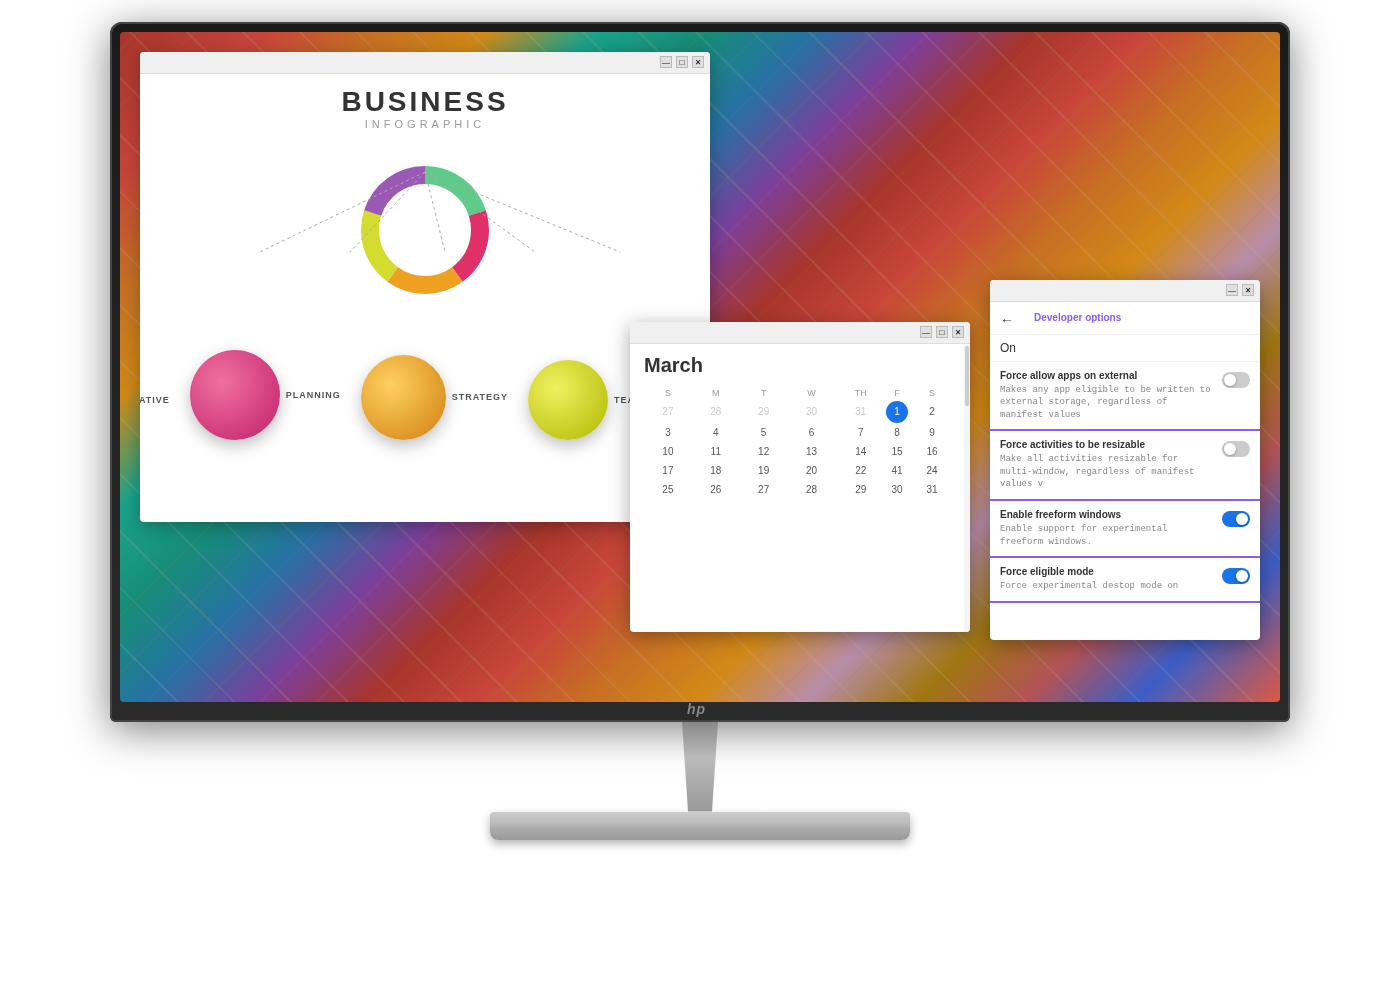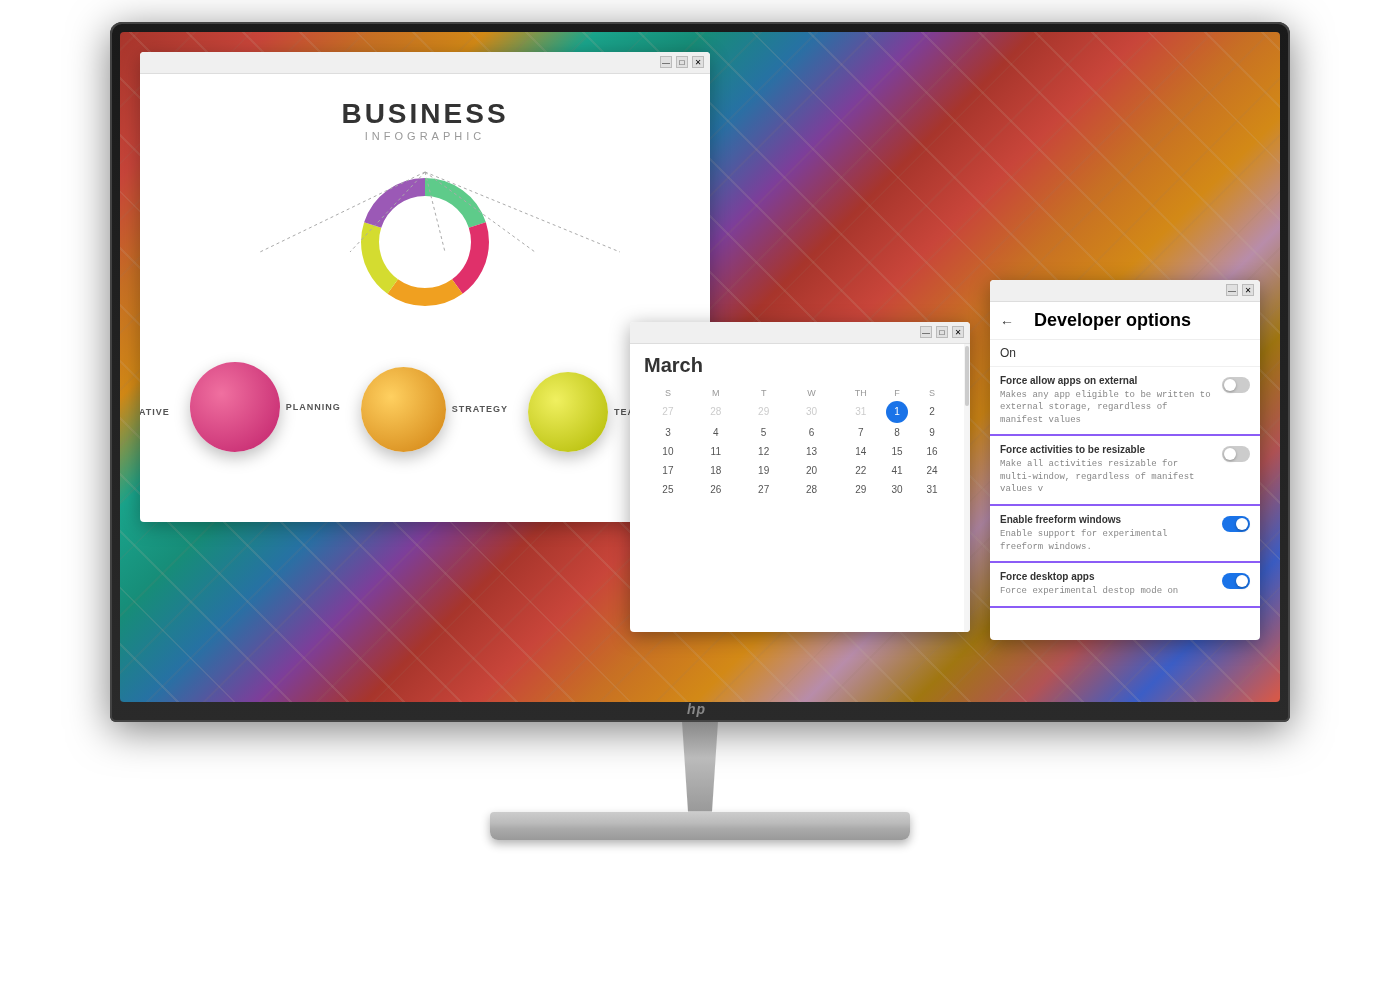--- a/index.html
+++ b/index.html
@@ -135,21 +135,21 @@
       border: 1px solid #bbb;
       background: #e0e0e0;
       font-size: 8px;
       display: flex;
       align-items: center;
       justify-content: center;
       cursor: pointer;
     }
 
     .infographic-content {
-      padding: 24px;
+      padding: 12px;
       display: flex;
       flex-direction: column;
       align-items: center;
       height: calc(100% - 22px);
     }
 
     .infographic-title {
       text-align: center;
       margin-bottom: 10px;
     }
@@ -327,23 +327,23 @@
       gap: 8px;
       border-bottom: 1px solid #eee;
     }
 
     .devopt-back {
       font-size: 14px;
       color: #333;
     }
 
     .devopt-title {
-      font-size: 18px;
+      font-size: 10px;
       font-weight: bold;
-      color: #000000;
+      color: #8b5cf6;
       padding-left: 12px;
     }
 
     .devopt-on-row {
       padding: 6px 10px;
       font-size: 12px;
       color: #333;
       border-bottom: 1px solid #f0f0f0;
     }
 
@@ -580,21 +580,21 @@
         <div class="devopt-item">
           <div class="devopt-item-text">
             <div class="devopt-item-title">Enable freeform windows</div>
             <div class="devopt-item-desc">Enable support for experimental freeform windows.</div>
           </div>
           <div class="toggle on"></div>
         </div>
 
         <div class="devopt-item">
           <div class="devopt-item-text">
-            <div class="devopt-item-title">Force desktop apps</div>
+            <div class="devopt-item-title">Force eligible mode</div>
             <div class="devopt-item-desc">Force experimental destop mode on</div>
           </div>
           <div class="toggle on"></div>
         </div>
       </div>
 
     </div>
 
     <div class="hp-logo">
       <svg width="30" height="20" viewBox="0 0 30 20">

